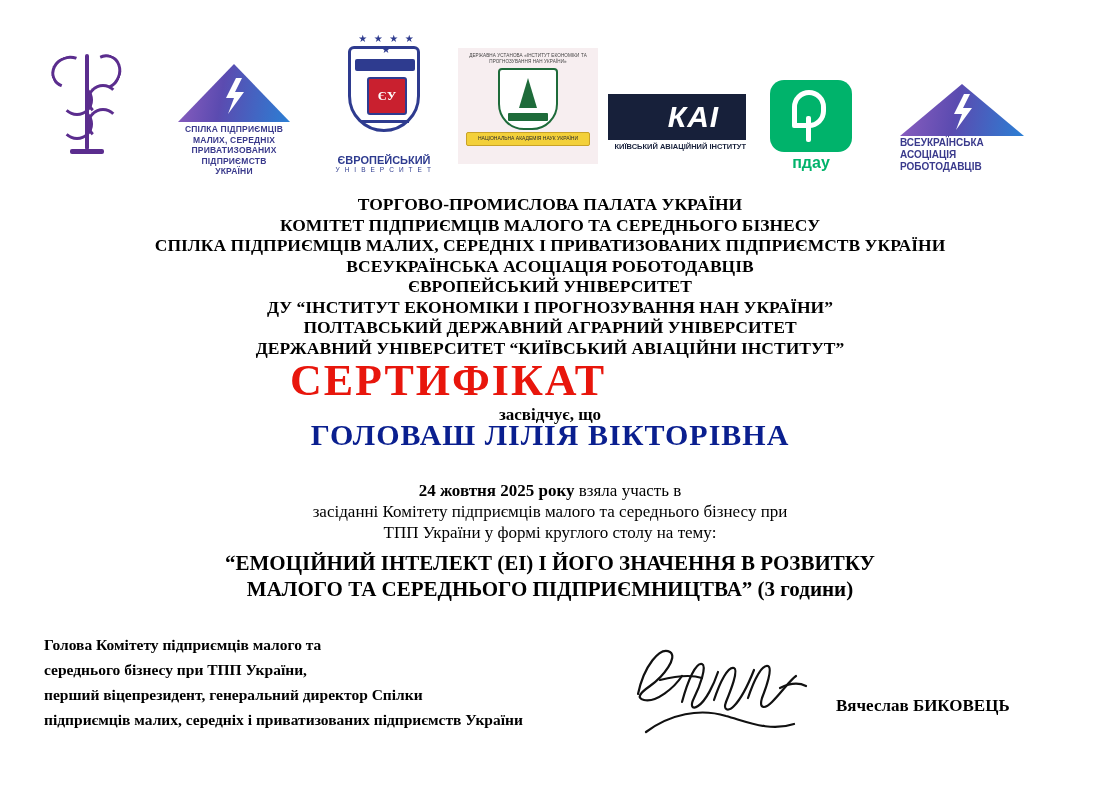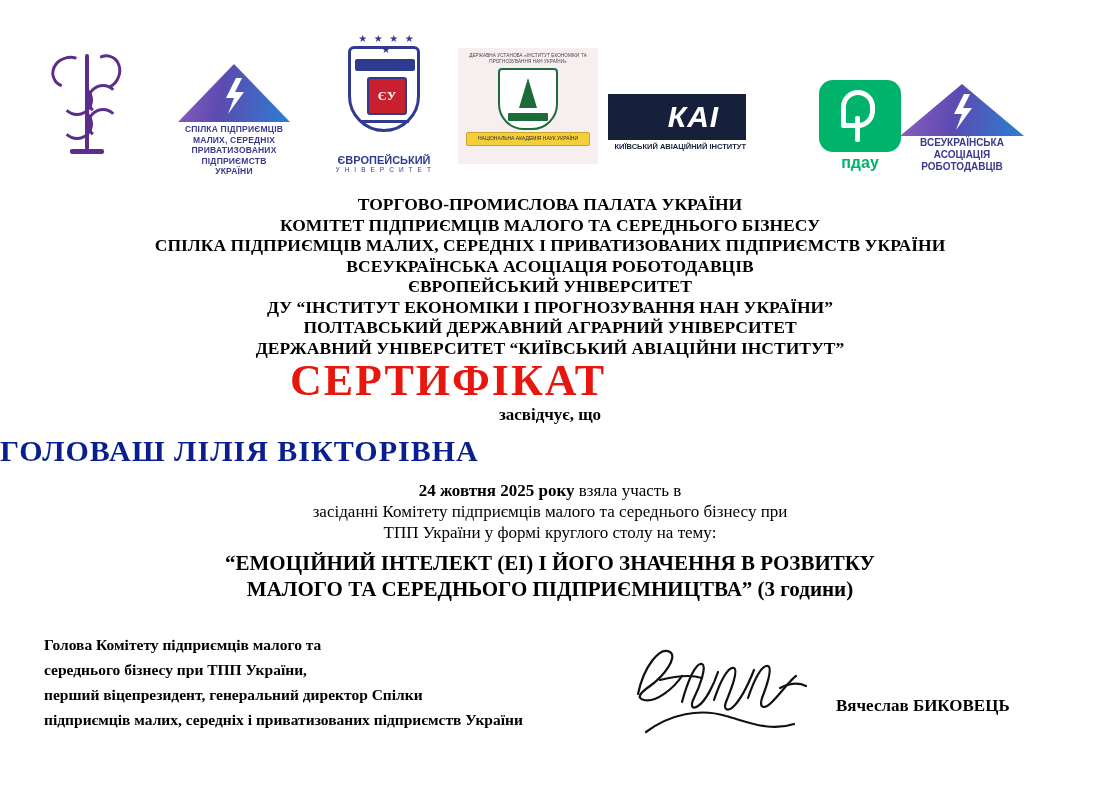--- a/index.html
+++ b/index.html
@@ -160,21 +160,21 @@
     letter-spacing: 1px;
     margin-left: 33px;
   }
   .kai-sub {
     font-family: "Liberation Sans", sans-serif;
     font-size: 7.5px; font-weight: bold; color: #17203a;
     text-align: right; margin-top: 2px;
   }
 
   
-  .logo-pdau { left: 808px; top: 44px; width: 104px; height: 98px; }
+  .logo-pdau { left: 759px; top: 44px; width: 104px; height: 98px; }
   .pdau-box {
     width: 82px; height: 72px; margin: 0 auto; background: #00b36b;
     border-radius: 14px; position: relative;
   }
   .pdau-leaf {
     position: absolute; left: 22px; top: 10px; width: 34px; height: 38px;
     border: 5px solid #ffffff; border-radius: 18px 18px 18px 2px;
     box-sizing: border-box;
   }
   .pdau-stem {
@@ -189,21 +189,21 @@
 
   
   .logo-vau { left: 900px; top: 48px; width: 124px; height: 104px; }
   .vau-tri { position: relative; width: 124px; height: 52px; }
   .vau-tri .shade {
     position: absolute; left: 0; top: 0; width: 124px; height: 52px;
     background: linear-gradient(100deg, #8e5fc0 0%, #5b4bb0 45%, #2b7fd4 100%);
     clip-path: polygon(50% 0, 100% 100%, 0 100%);
   }
   .vau-text {
-    text-align: center;
+    text-align: left;
     font-family: "Liberation Sans", sans-serif;
     font-size: 10px; font-weight: bold; color: #3a3a8c;
     line-height: 12px; margin-top: 1px;
   }
 
   
   .org-block {
     position: absolute;
     top: 194px; left: 0; width: 1100px;
     text-align: center;
@@ -227,21 +227,22 @@
     letter-spacing: 2px;
   }
   .cert-attest {
     position: absolute; top: 405px; left: 0; width: 1100px;
     text-align: center;
     font-family: "Liberation Serif", serif;
     font-weight: bold;
     font-size: 17px;
   }
   .recipient {
-    position: absolute; top: 434px; left: 0; width: 1100px;
+    position: absolute; top: 418px; left: 0; width: 1100px;
+    text-align: center;
     font-family: "Liberation Serif", serif;
     font-weight: bold;
     font-size: 30px;
     color: #0a1f8f;
     letter-spacing: 1px;
   }
 
   
   .body-block {
     position: absolute; top: 480px; left: 0; width: 1100px;

